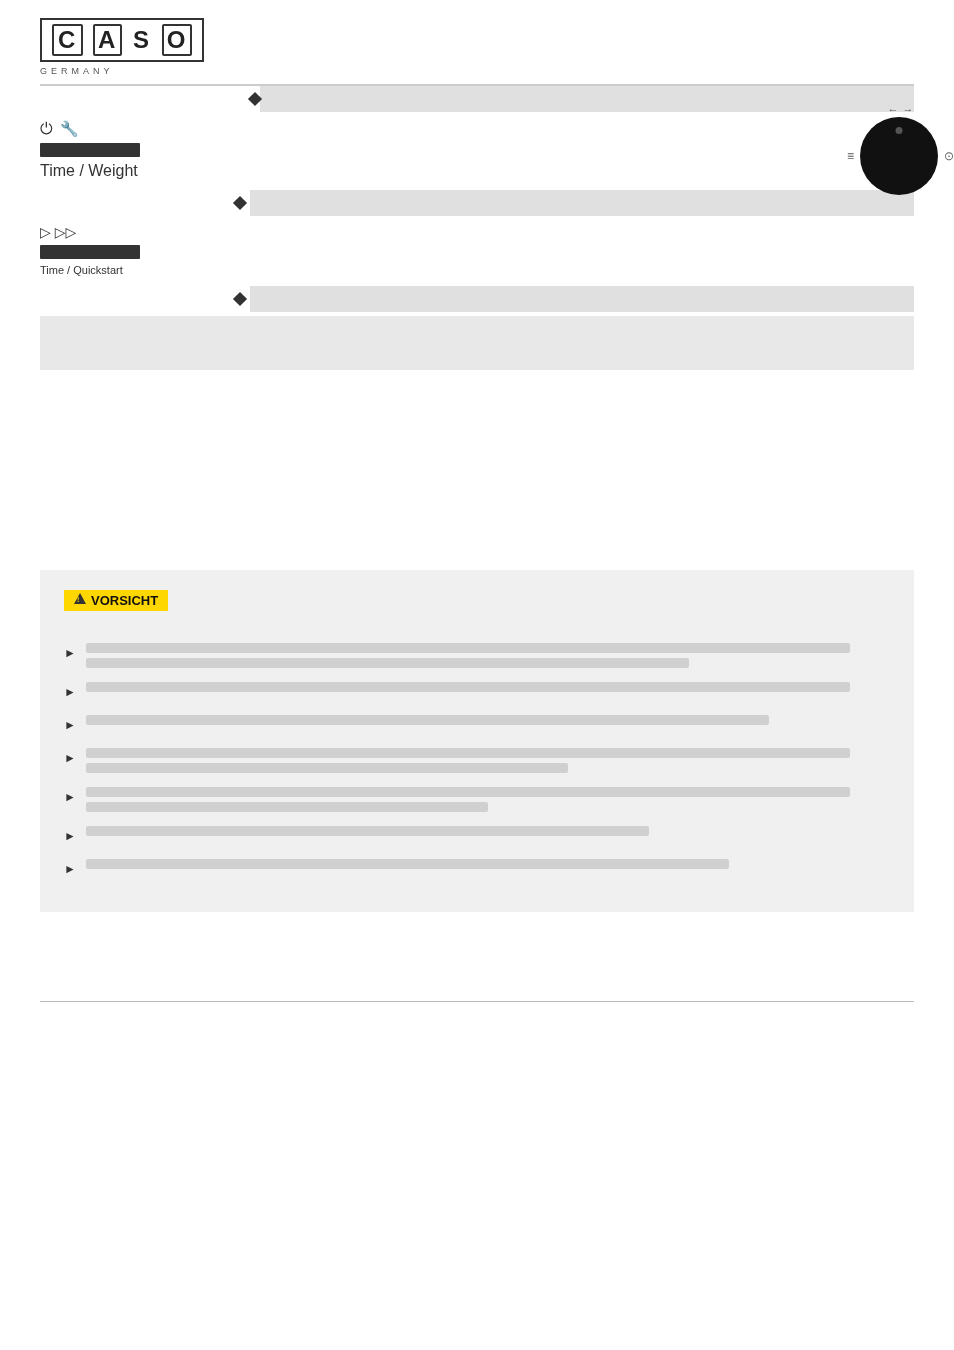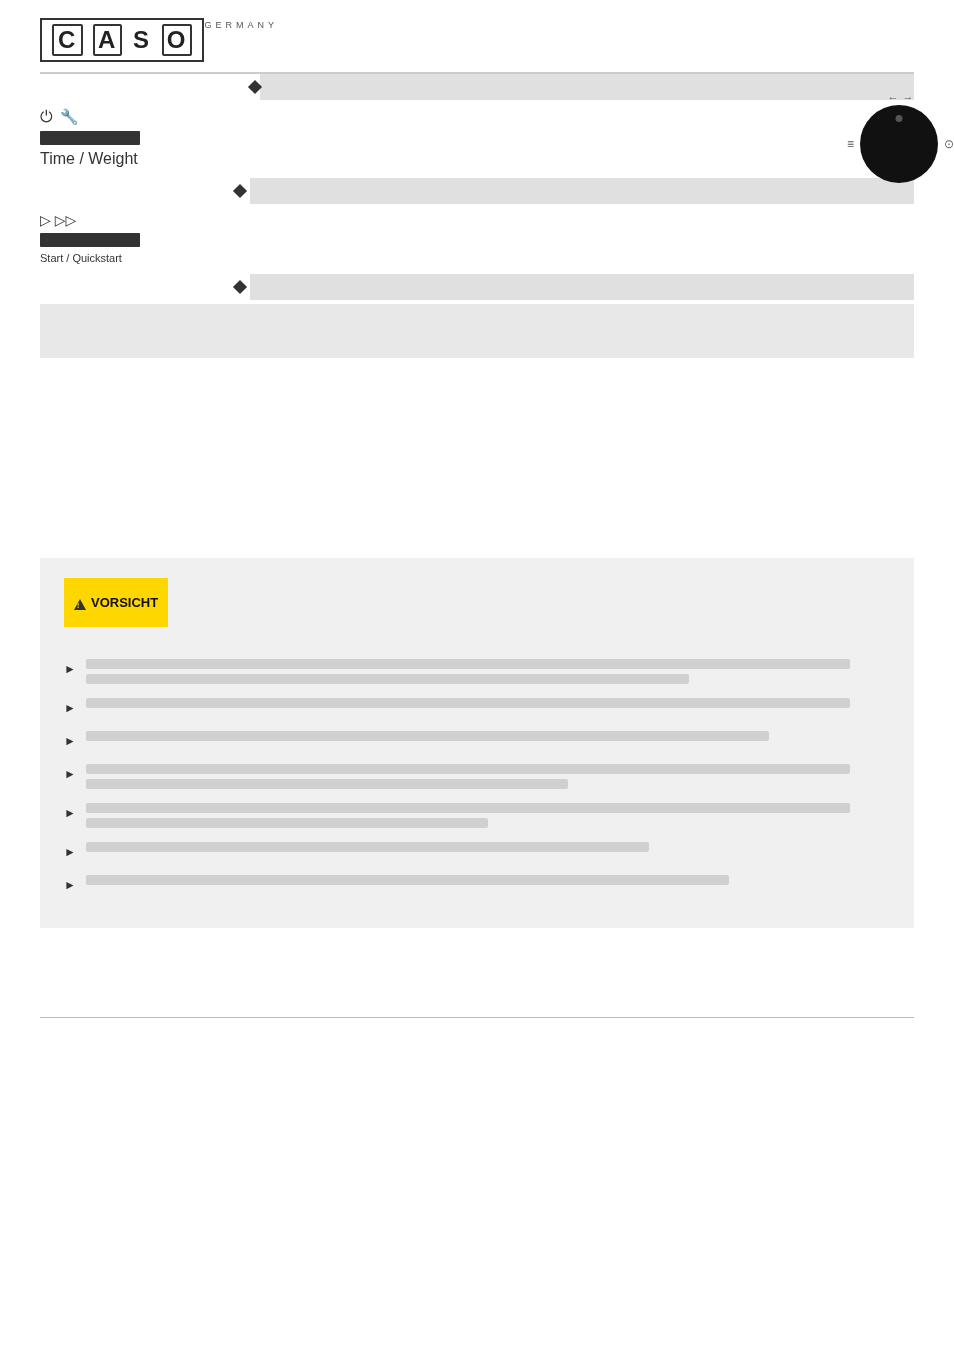--- a/index.html
+++ b/index.html
@@ -12,22 +12,24 @@
       position: relative;
     }
 
     
     .header {
       padding: 18px 40px 0 40px;
     }
 
     .logo-container {
       display: flex;
+      flex-direction: column;
       align-items: flex-start;
       margin-bottom: 8px;
+      justify-content: flex-end;
     }
 
     .logo-box {
       border: 2.5px solid #333;
       padding: 4px 10px;
       display: flex;
       align-items: center;
       gap: 2px;
       margin-bottom: 2px;
     }
@@ -56,23 +58,23 @@
       background: #f0f0f0;
       margin: 0 40px;
       padding: 20px 24px 20px 24px;
     }
 
     .vorsicht-badge {
       background: #FFD700;
       color: #111;
       font-weight: bold;
       font-size: 13px;
-      padding: 17px 10px;
+      padding: 3px 10px;
       display: inline-flex;
-      align-items: flex-end;
+      align-items: flex-start;
       gap: 5px;
       margin-bottom: 16px;
     }
 
     .bullet-item {
       display: flex;
       align-items: flex-start;
       margin-bottom: 14px;
       font-size: 12px;
       color: #333;
@@ -158,21 +160,21 @@
     <div style="flex:1;height:26px;background:#e0e0e0;"></div>
   </div>
 
   <div style="display:flex;align-items:flex-start;margin-top:0;">
     <div style="width:210px;flex-shrink:0;padding:8px 0 8px 0;">
       <div style="display:flex;align-items:center;gap:4px;margin-bottom:5px;">
         <span style="font-size:14px;color:#333;">▷</span>
         <span style="font-size:14px;color:#333;">▷▷</span>
       </div>
       <div style="background:#333;height:14px;width:100px;border-radius:1px;margin-bottom:5px;"></div>
-      <div style="font-size:11px;color:#333;">Start / Quickstart</div>
+      <div style="font-size:11px;color:#333;">Time / Quickstart</div>
     </div>
     <div style="flex:1;"></div>
   </div>
 
   <div style="display:flex;align-items:center;margin-top:2px;">
     <div style="width:210px;flex-shrink:0;display:flex;justify-content:flex-end;padding-right:5px;">
       <div style="width:10px;height:10px;background:#333;transform:rotate(45deg);"></div>
     </div>
     <div style="flex:1;height:26px;background:#e0e0e0;"></div>
   </div>

